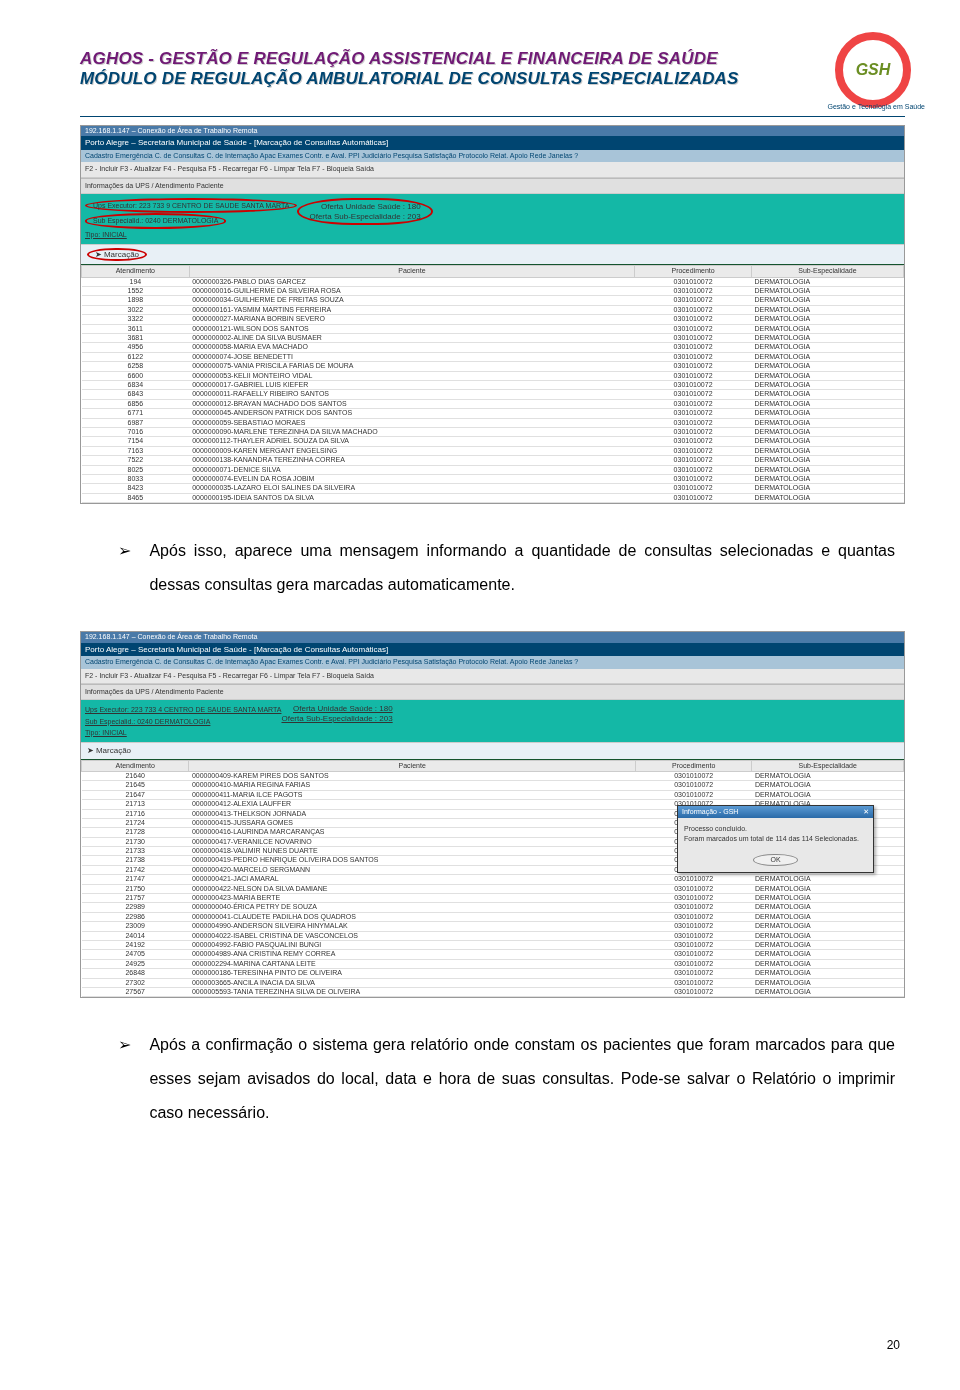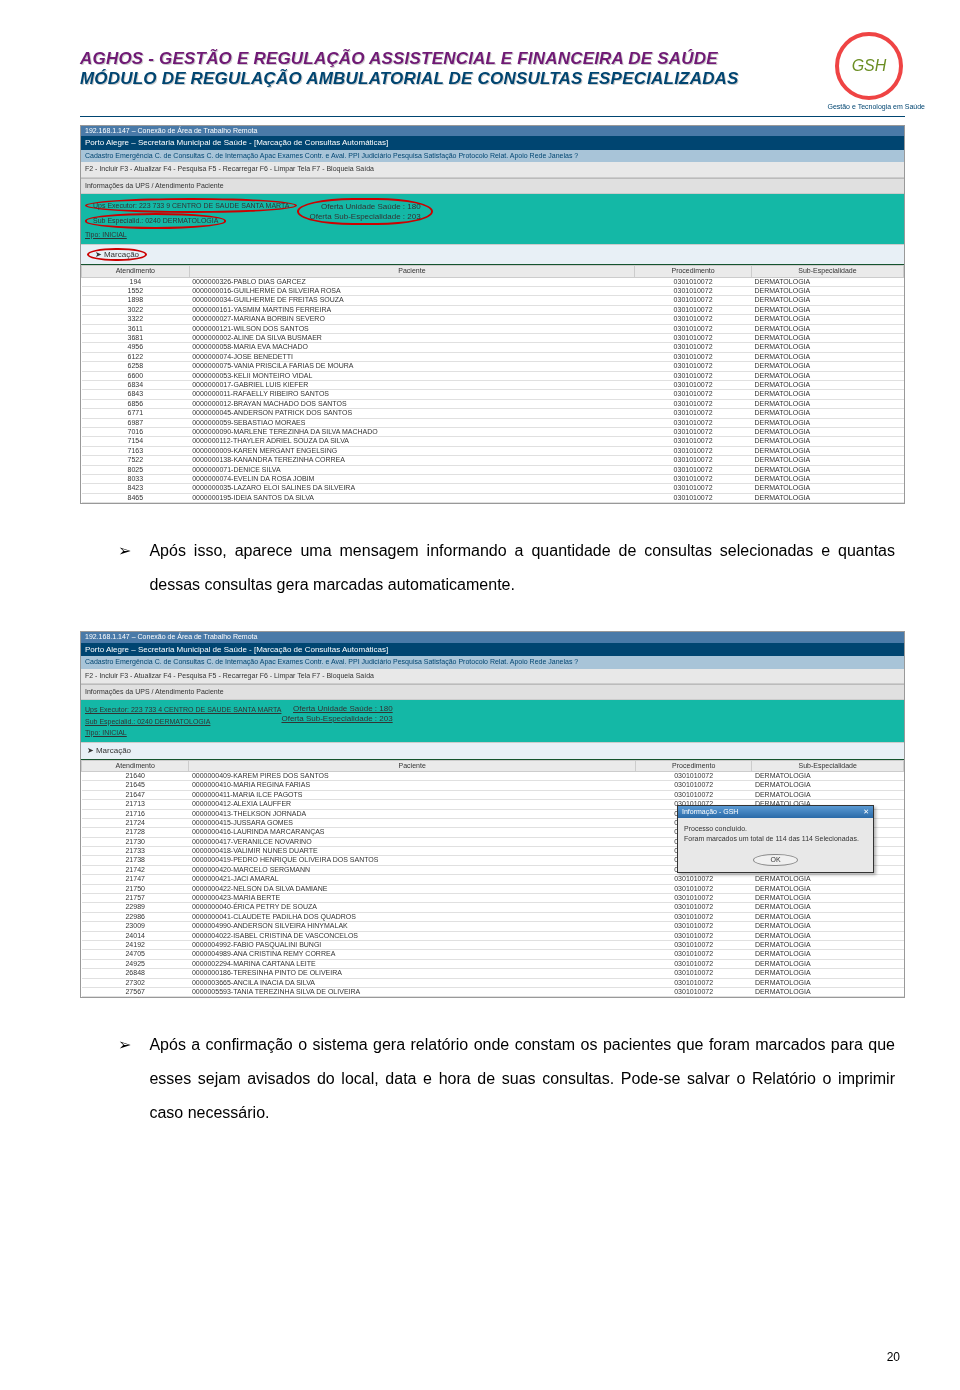--- a/index.html
+++ b/index.html
@@ -42,29 +42,29 @@
   }
   .logo {
     width: 78px;
     height: 78px;
     margin-left: 10px;
     position: relative;
   }
   .logo-circle {
     width: 60px;
     height: 60px;
-    border: 4px solid #ef4444;
+    border: 8px solid #ef4444;
     border-radius: 50%;
     position: absolute;
     top: 2px;
     left: 8px;
     display: flex;
     align-items: center;
     justify-content: center;
-    font-weight: normal;
+    font-weight: bold;
     font-style: italic;
     color: #6b8e23;
     font-size: 16px;
   }
   .logo-sub {
     position: absolute;
     bottom: -2px;
     right: -20px;
     font-size: 7px;
     color: #004571;
@@ -193,21 +193,21 @@
     display: flex;
     margin-bottom: 4px;
   }
   .bullet-mark {
     font-size: 16px;
     padding-right: 18px;
     padding-left: 28px;
   }
   .page-num {
     position: absolute;
-    bottom: 26px;
+    bottom: 38px;
     right: 60px;
     font-size: 12px;
   }
   .red-ellipse-offer {
     display: inline-block;
     border: 2px solid #c00;
     border-radius: 50%/60%;
     padding: 2px 10px;
   }
 </style>

